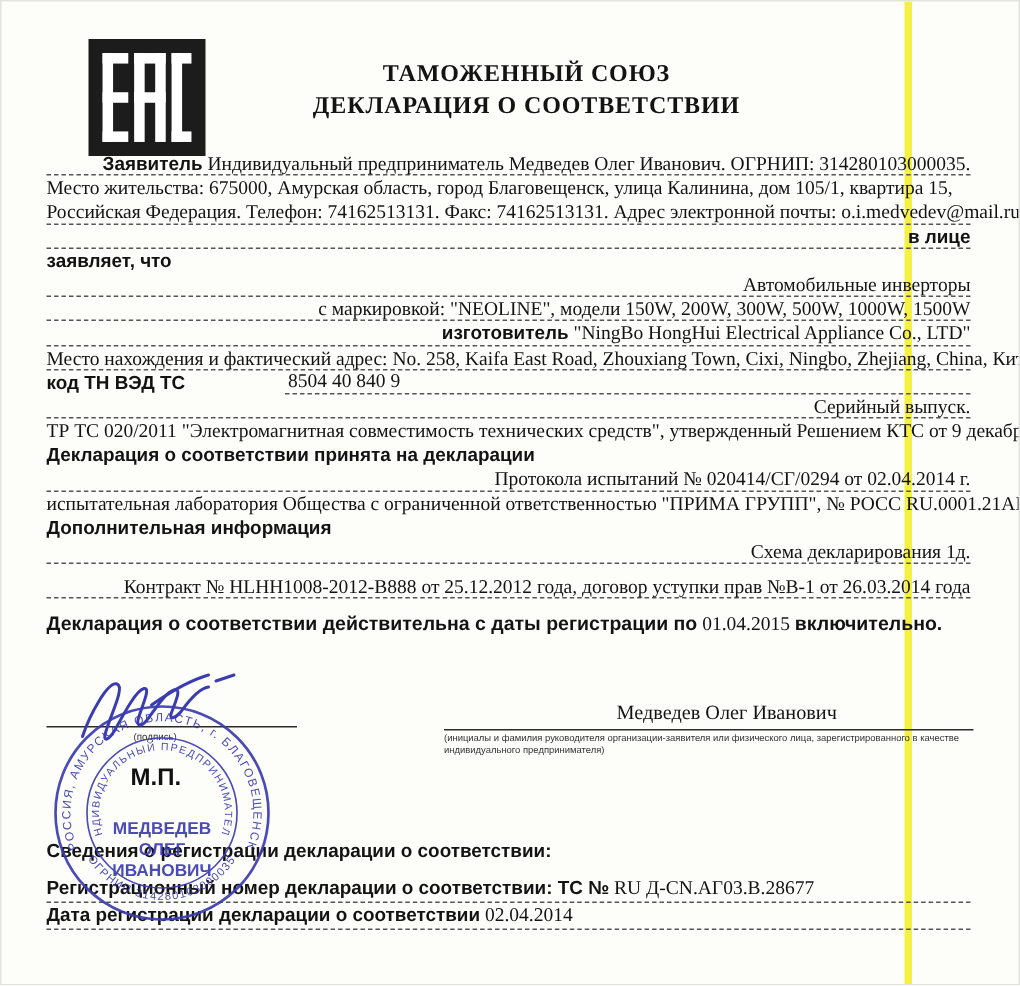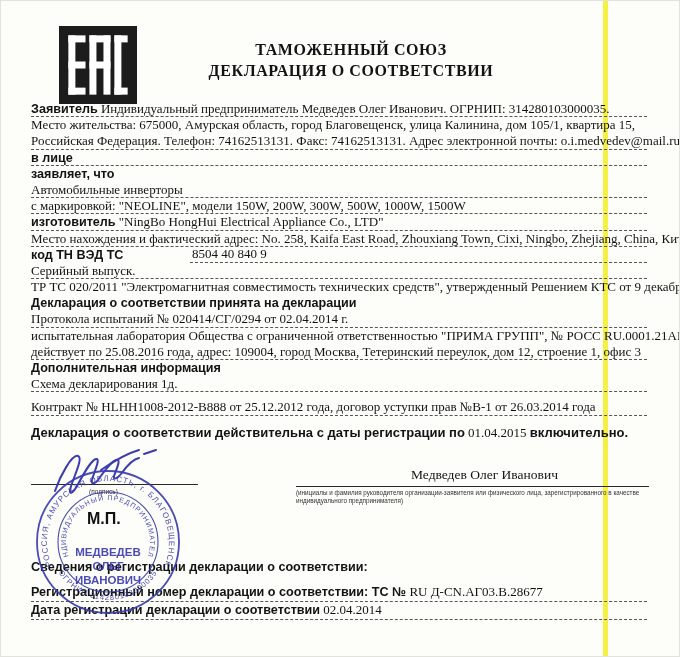--- a/index.html
+++ b/index.html
@@ -13,21 +13,21 @@
   
   .eac{position:absolute; left:57px; top:25px; width:80px; height:78px; z-index:2;}
   
   .hdr{
     position:absolute; left:160px; top:38px; width:380px; text-align:center; z-index:2;
     font-weight:bold; font-size:16px; letter-spacing:.6px; line-height:21px;
   }
   
   .doc{position:absolute; left:30px; right:32px; top:100px; z-index:2; font-size:13px; line-height:16.2px;}
   .ln{white-space:nowrap; height:16.2px; overflow:visible;}
-  .u{border-bottom:1.5px dashed #555; box-sizing:border-box;}
+  .u{border-bottom:1.5px dashed #555; box-sizing:border-box;text-align:right;}
   .b{font-family:"Liberation Sans", sans-serif; font-weight:bold; font-size:12.6px;}
   .flexln{display:flex; align-items:flex-end;gap:34px;}
   .fill{flex:1; border-bottom:1.5px dashed #555; padding-left:2px;margin-top:17px;}
   .gap{margin-top:7px;}
   .validity{margin-top:9px; white-space:nowrap;}
   .validity .b{font-size:13px;}
   
   .sigline{position:absolute; left:30px; top:483px; width:167px; border-top:1.3px solid #2a2a2a; z-index:3;}
   .sigcap{position:absolute; left:88px; top:487px; font-size:6.5px; color:#333; z-index:3; font-family:"Liberation Sans", sans-serif;}
   .signature{position:absolute; left:42px; top:444px; z-index:4;}
@@ -90,21 +90,20 @@
     <div class="ln u">Место нахождения и фактический адрес: No. 258, Kaifa East Road, Zhouxiang Town, Cixi, Ningbo, Zhejiang, China, Китай</div>
     <div class="ln flexln">
         <span class="b" style="width:125px;">код ТН ВЭД ТС</span>
         <span class="fill">8504 40 840 9</span>
       </div>
     <div class="ln u">Серийный выпуск.</div>
     <div class="ln">ТР ТС 020/2011 "Электромагнитная совместимость технических средств", утвержденный Решением КТС от 9 декабря</div>
     <div class="ln"><span class="b">Декларация о соответствии принята на декларации</span></div>
     <div class="ln u">Протокола испытаний № 020414/СГ/0294 от 02.04.2014 г.</div>
     <div class="ln">испытательная лаборатория Общества с ограниченной ответственностью "ПРИМА ГРУПП", № РОСС RU.0001.21АВ88</div>
-    <div class="ln u">действует по 25.08.2016 года, адрес: 109004, город Москва, Тетеринский переулок, дом 12, строение 1, офис 3</div>
     <div class="ln"><span class="b">Дополнительная информация</span></div>
     <div class="ln u">Схема декларирования 1д.</div>
     <div class="ln u gap">Контракт № HLHH1008-2012-B888 от 25.12.2012 года, договор уступки прав №В-1 от 26.03.2014 года</div>
     <div class="validity">
       <span class="b">Декларация о соответствии действительна с даты регистрации по</span>
       <span>01.04.2015</span>
       <span class="b">включительно.</span>
     </div>
   </div>
 

